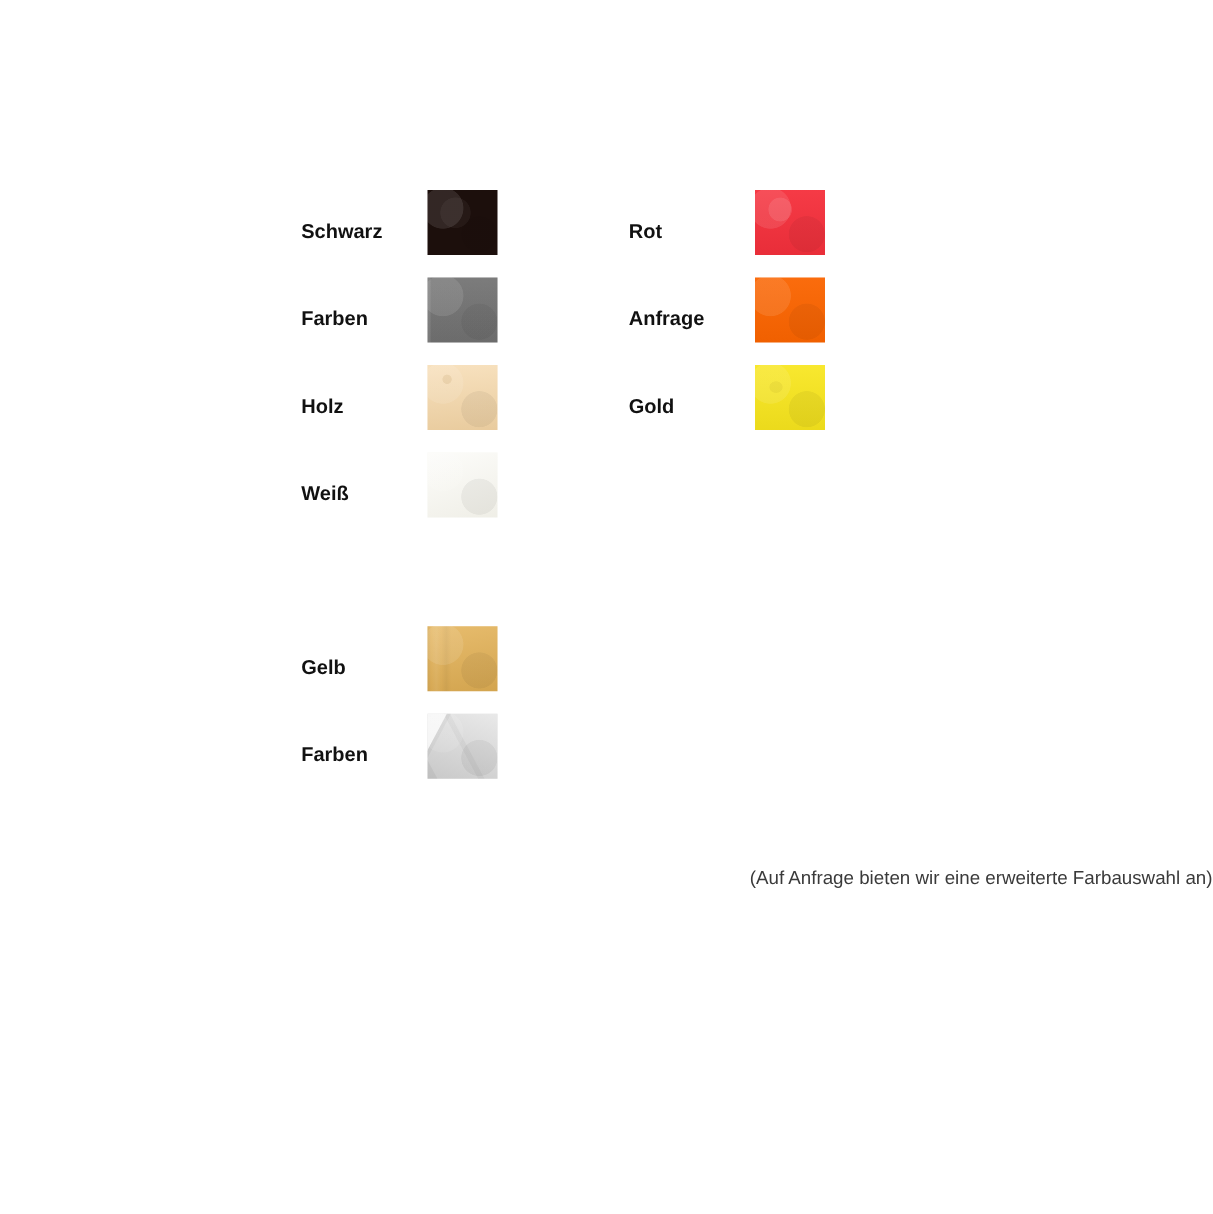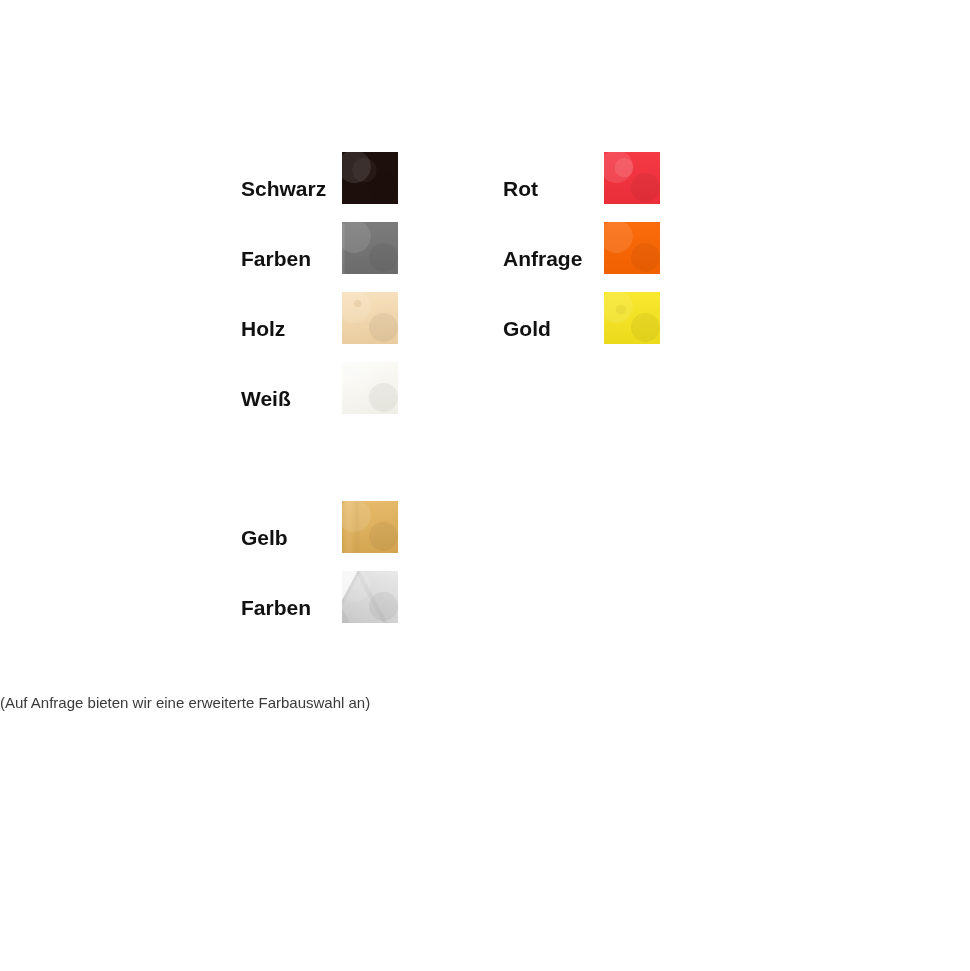--- a/index.html
+++ b/index.html
@@ -60,21 +60,21 @@
 
   .row {
     position: relative;
     height: 70px;
   }
 
   .row-label {
     position: absolute;
     left: 0;
     top: 26px;
-    font-size: 21px;
+    font-size: 16px;
     font-weight: bold;
     color: #111111;
     white-space: nowrap;
     line-height: 1;
   }
 
   .swatch {
     position: absolute;
     top: 0;
     width: 56px;
@@ -147,21 +147,21 @@
   .tex-orange {
     background-image: linear-gradient(180deg, rgba(255,255,255,.05), rgba(0,0,0,.04));
   }
 
   
   .footnote {
     position: absolute;
     top: 694px;
     left: 0;
     width: 970px;
-    text-align: left;
+    text-align: right;
     font-size: 15px;
     color: #3a3a3a;
     line-height: 1.2;
   }
 </style>
 </head>
 <body>
 
 <div class="page">
 

